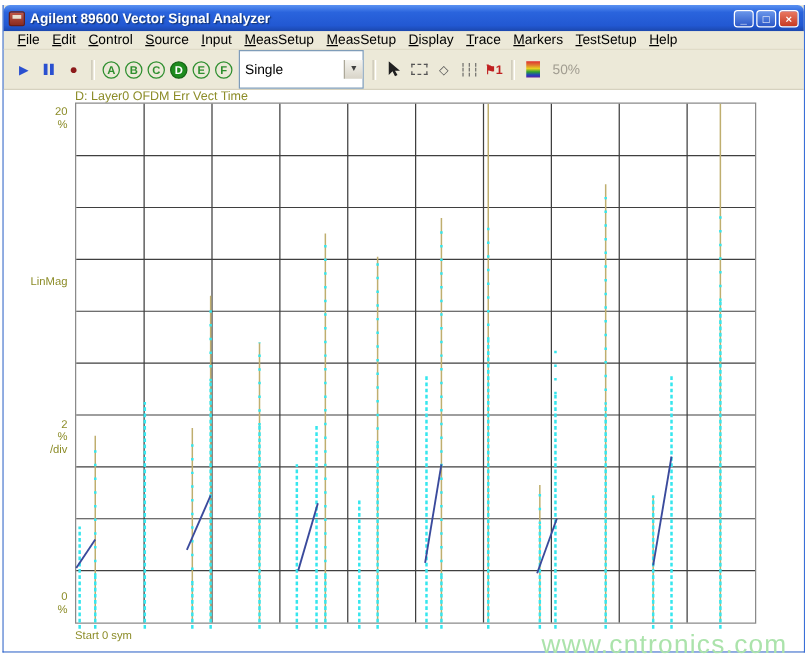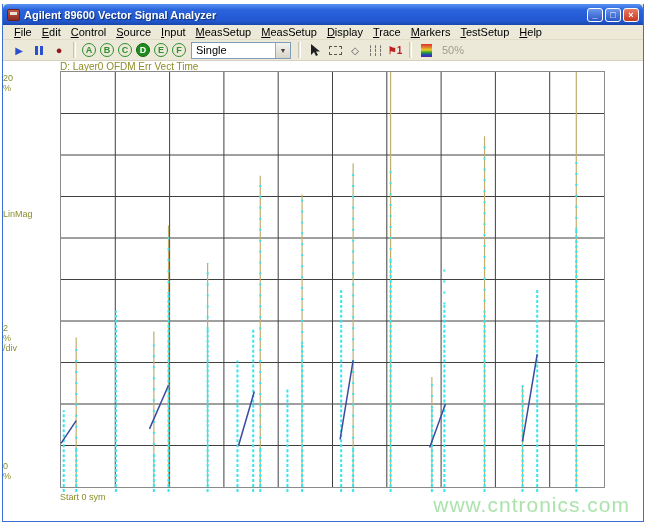--- a/index.html
+++ b/index.html
@@ -36,39 +36,39 @@
              border-bottom:1px solid #d6d2bf; }
   .tb-sep { width:3px; height:16px; margin:0 4px; border-left:1px solid #c8c4b4; border-right:1px solid #fff; }
   .tb-btn { min-width:18px; height:17px; display:flex; align-items:center; justify-content:center; margin:0 1px; }
   .play-gl { color:#2a50d0; font-size:10px; }
   .pause-bars { display:flex; gap:2px; }
   .pause-bars i { display:block; width:3px; height:9px; background:#2a50d0; }
   .rec-gl { color:#8c1a1a; font-size:11px; }
   .trace-btn { width:14px; height:14px; border:1px solid #2f8f2f; border-radius:50%;
                color:#2f8f2f; font-size:9px; font-weight:bold; line-height:12px; text-align:center; margin:0 2px; background:#ece9d8; }
   .trace-btn.active { background:#1e8c1e; color:#fff; border-color:#156615; }
-  .combo { display:flex; align-items:center; height:17px; border:1px solid #7f9db9; background:#fff; margin:0 3px;justify-content:flex-end; }
+  .combo { display:flex; align-items:center; height:31px; border:1px solid #7f9db9; background:#fff; margin:0 3px;justify-content:flex-end; }
   .combo .val { font-size:11px; padding:0 4px; flex:1; white-space:nowrap; }
   .combo .drop { width:15px; height:15px; background:linear-gradient(180deg,#f4f3ee,#d8d4c8);
                  border-left:1px solid #aca899; font-size:7px; color:#404040; text-align:center; line-height:15px; }
   .combo.disabled { border-color:#aca899; background:#f5f4ef; }
   .combo.disabled .val { color:#a09c90; }
   .combo.disabled .drop { color:#a09c90; }
   .sel-rect { width:13px; height:9px; border:1px dashed #555; }
   .diamond-gl { color:#555; font-size:10px; }
   .band-gl { color:#555; font-size:10px; letter-spacing:-1px; }
   .marker-gl { color:#c02020; font-size:10px; font-weight:bold; }
   .rainbow { width:11px; height:13px;
              background:linear-gradient(180deg,#e03030 0%,#e08030 25%,#e8d020 45%,#30a030 65%,#2040c0 85%,#6020a0 100%); }
   .zoom-pct { font-size:11px; color:#a09c90; margin:0 6px; }
 
   
   .client { flex:1; position:relative; background:#fff; }
   .trace-title { position:absolute; left:57px; top:0px; font-size:10px; color:#8c8c28; white-space:nowrap; }
-  .ylab { position:absolute; left:0; width:54px; text-align:left; font-size:9px; line-height:10px; color:#8c8c28; padding-right:3px; }
+  .ylab { position:absolute; left:0; width:54px; text-align:right; font-size:9px; line-height:10px; color:#8c8c28; padding-right:3px; }
   .plot { position:absolute; left:57px; top:10px; width:545px; height:417px;
           border:1px solid #8a8a8a; }
   .plot svg { position:absolute; left:0; top:0; width:100%; height:100%; overflow:visible; }
   .xlab { position:absolute; left:57px; top:431px; font-size:9px; color:#8c8c28; }
   .watermark { position:absolute; right:13px; top:432px; font-size:21px; color:#abe3ab; letter-spacing:1px; }
 </style>
 </head>
 <body>
 
 <div class="screen">

